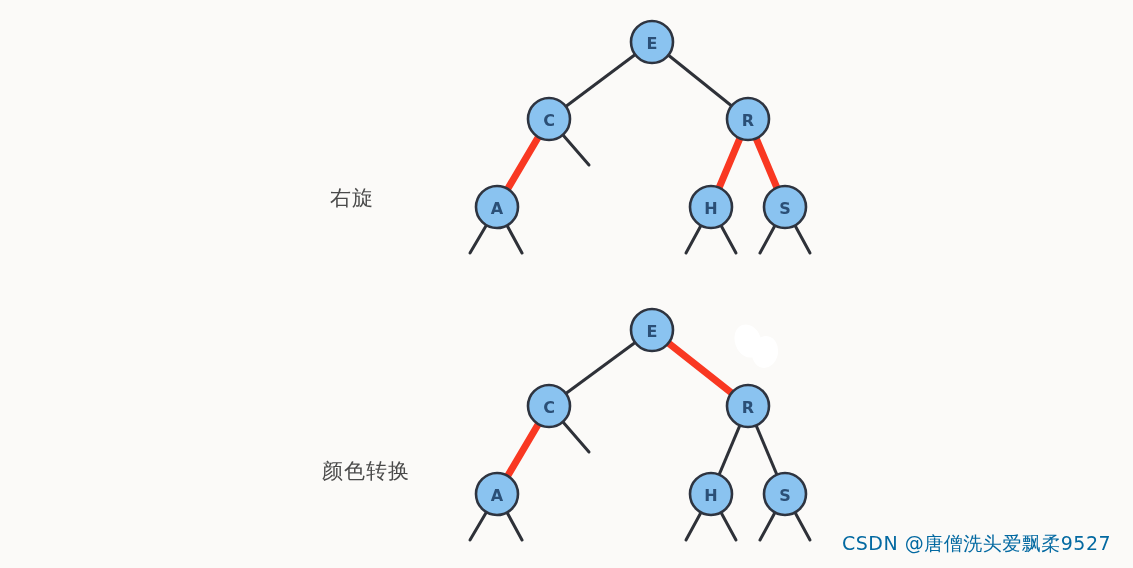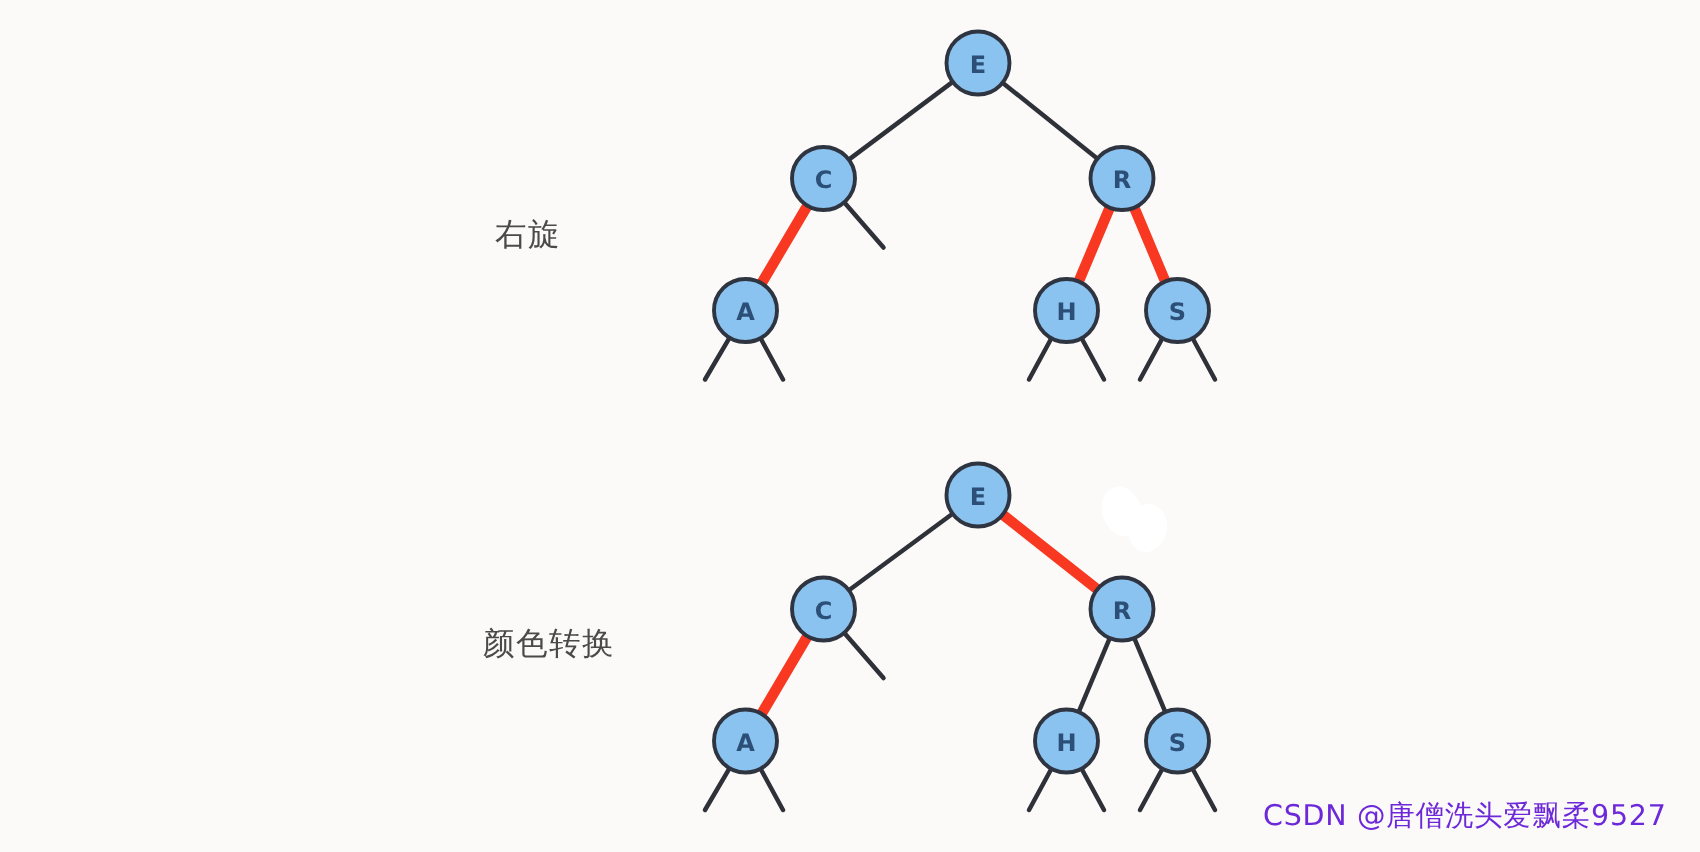--- a/index.html
+++ b/index.html
@@ -21,34 +21,35 @@
     width: 1133px;
     height: 568px;
   }
   .label {
     position: absolute;
     color: #4a4a4a;
     font-family: "DejaVu Sans", sans-serif;
     font-size: 21px;
     letter-spacing: 1px;
     white-space: nowrap;
+    margin-top: 42px;
   }
   #label-rotate {
     left: 330px;
     top: 142px;
   }
   #label-colorflip {
     left: 322px;
     top: 415px;
   }
   .watermark {
     position: absolute;
     left: 842px;
     top: 531px;
-    color: #6d28d9;
+    color: #0369a1;
     font-family: "DejaVu Sans", sans-serif;
     font-size: 19px;
     white-space: nowrap;
     letter-spacing: 0.5px;
   }
   .node-letter {
     font-family: "DejaVu Sans", sans-serif;
     font-size: 16px;
     font-weight: 600;
     fill: #2b4f76;

